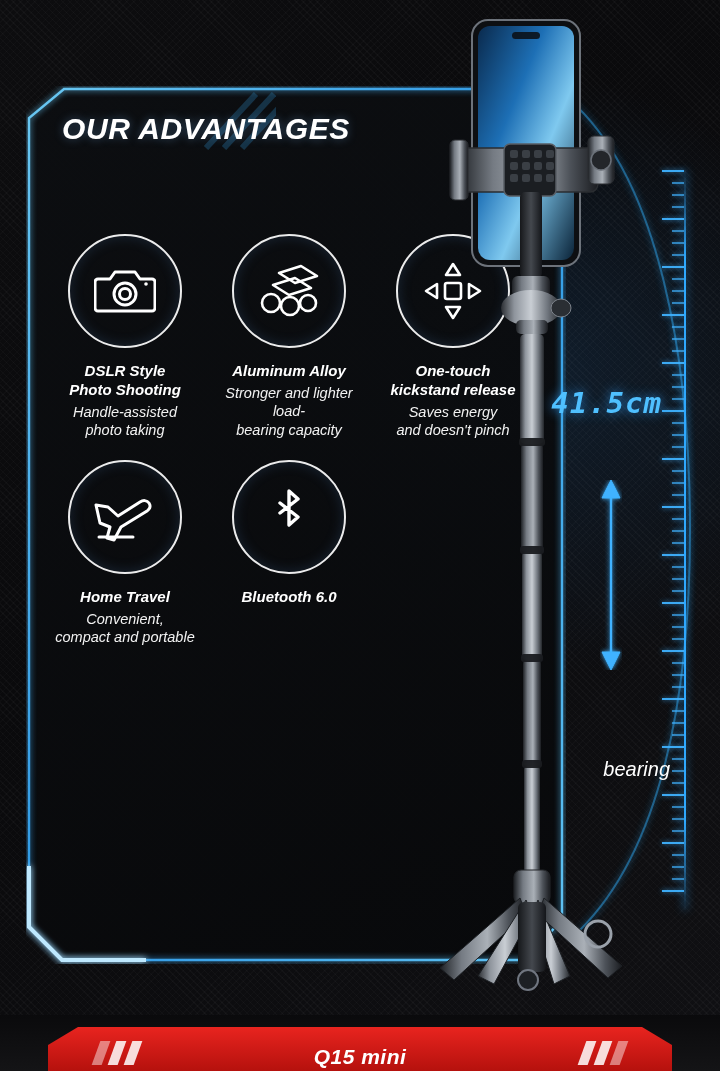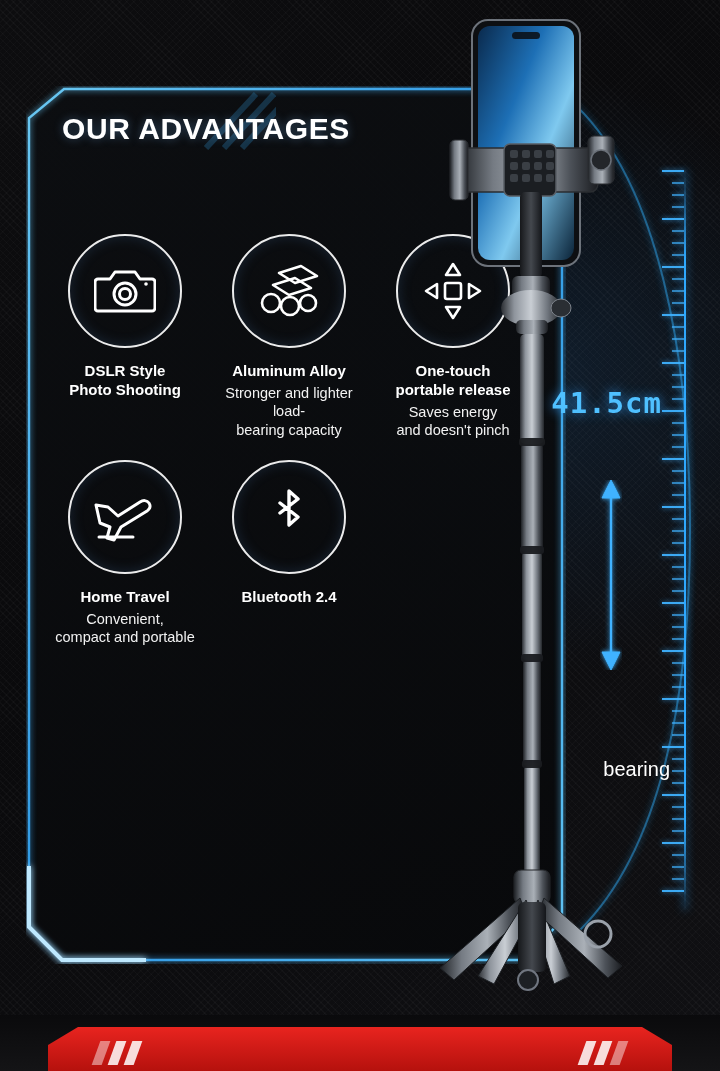--- a/index.html
+++ b/index.html
@@ -17,20 +17,21 @@
   }
 
   
   .page {
     position: absolute;
     inset: 0;
     background:
       radial-gradient(ellipse 60% 40% at 75% 35%, rgba(20,45,70,0.55), rgba(0,0,0,0) 70%),
       linear-gradient(135deg, #0d0d0f 0%, #0a0a0c 40%, #101013 100%);
     overflow: hidden;
+    font-style: italic;
   }
   
   .carbon {
     position: absolute;
     inset: 0;
     background-image:
       repeating-linear-gradient(45deg, rgba(255,255,255,0.035) 0px, rgba(255,255,255,0.035) 1px, rgba(0,0,0,0) 1px, rgba(0,0,0,0) 5px),
       repeating-linear-gradient(-45deg, rgba(255,255,255,0.025) 0px, rgba(255,255,255,0.025) 1px, rgba(0,0,0,0) 1px, rgba(0,0,0,0) 5px);
     opacity: 0.8;
   }
@@ -298,20 +299,24 @@
           <path d="M4 14h12l5-7h20l5 7h12a3 3 0 013 3v26a3 3 0 01-3 3H4a3 3 0 01-3-3V17a3 3 0 013-3z"></path>
           <circle cx="31" cy="29" r="11"></circle>
           <circle cx="31" cy="29" r="5.5"></circle>
           <circle cx="52" cy="19" r="1.8" fill="#fff" stroke="none"></circle>
         </svg>
       </div>
       <div class="f-title">
         <span>DSLR Style</span><br>
         <span>Photo Shooting</span>
       </div>
+      <div class="f-desc">
+        <span>Handle-assisted</span><br>
+        <span>photo taking</span>
+      </div>
     </div>
 
     <div class="feature">
       <div class="circle">
         <svg width="64" height="56" viewBox="0 0 64 56" fill="none" stroke="#fff" stroke-width="2.6" stroke-linejoin="round" stroke-linecap="round">
           <path d="M22 10l22-7 16 10-22 7z"></path>
           <path d="M16 22l22-7 16 10-22 7z"></path>
           <circle cx="14" cy="40" r="9"></circle>
           <circle cx="33" cy="43" r="9"></circle>
           <circle cx="51" cy="40" r="8"></circle>
@@ -332,21 +337,21 @@
         <svg width="62" height="62" viewBox="0 0 62 62" fill="none" stroke="#fff" stroke-width="2.6" stroke-linejoin="round" stroke-linecap="round">
           <rect x="23" y="23" width="16" height="16" rx="2"></rect>
           <path d="M31 4l7 11H24z"></path>
           <path d="M31 58l7-11H24z"></path>
           <path d="M4 31l11-7v14z"></path>
           <path d="M58 31l-11-7v14z"></path>
         </svg>
       </div>
       <div class="f-title">
         <span>One-touch</span><br>
-        <span>portable release</span>
+        <span>kickstand release</span>
       </div>
       <div class="f-desc">
         <span>Saves energy</span><br>
         <span>and doesn't pinch</span>
       </div>
     </div>
 
     <div class="feature">
       <div class="circle">
         <svg width="64" height="52" viewBox="0 0 64 52" fill="none" stroke="#fff" stroke-width="3" stroke-linejoin="round" stroke-linecap="round">
@@ -363,21 +368,21 @@
       </div>
     </div>
 
     <div class="feature">
       <div class="circle">
         <svg width="46" height="62" viewBox="0 0 46 62" fill="none" stroke="#fff" stroke-width="3.4" stroke-linejoin="round" stroke-linecap="round">
           <path d="M14 17l18 14-9 8V5l9 8-18 14"></path>
         </svg>
       </div>
       <div class="f-title">
-        <span>Bluetooth 2.4</span>
+        <span>Bluetooth 6.0</span>
       </div>
     </div>
 
   </div>
 
   <div class="hud">
     <svg width="180" height="900" viewBox="0 0 180 900" fill="none" xmlns="http://www.w3.org/2000/svg">
       <defs>
         <filter id="hglow" x="-40%" y="-40%" width="180%" height="180%">
           <feGaussianBlur stdDeviation="3" result="b"></feGaussianBlur>
@@ -580,15 +585,16 @@
     <div class="bottom-chevrons left">
       <div class="chev dim"></div>
         <div class="chev"></div>
         <div class="chev"></div>
     </div>
     <div class="bottom-chevrons right">
       <div class="chev"></div>
         <div class="chev"></div>
         <div class="chev dim"></div>
     </div>
+    <div class="bottom-text">Q15 mini</div>
   </div>
 
 </div>
 
 </body></html>

